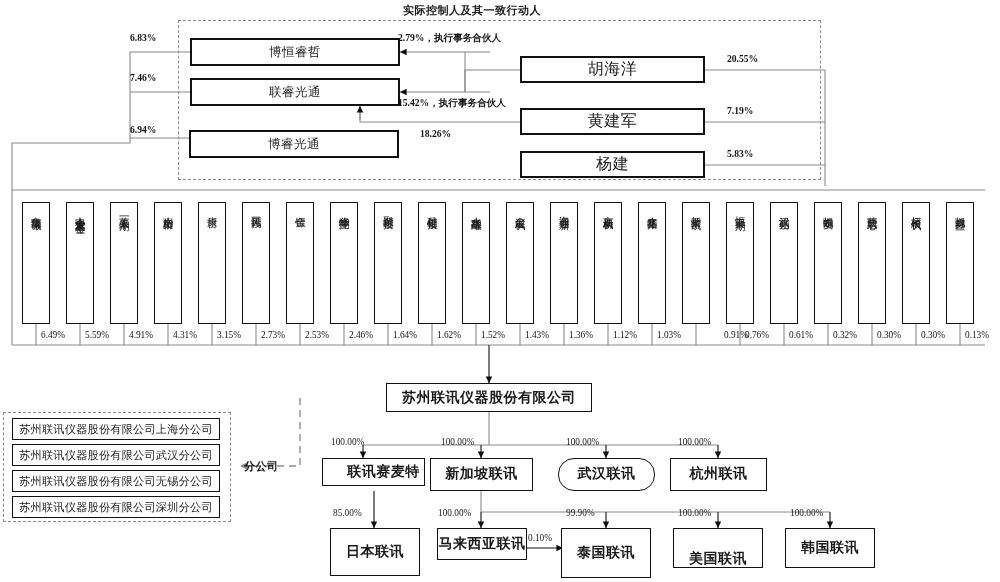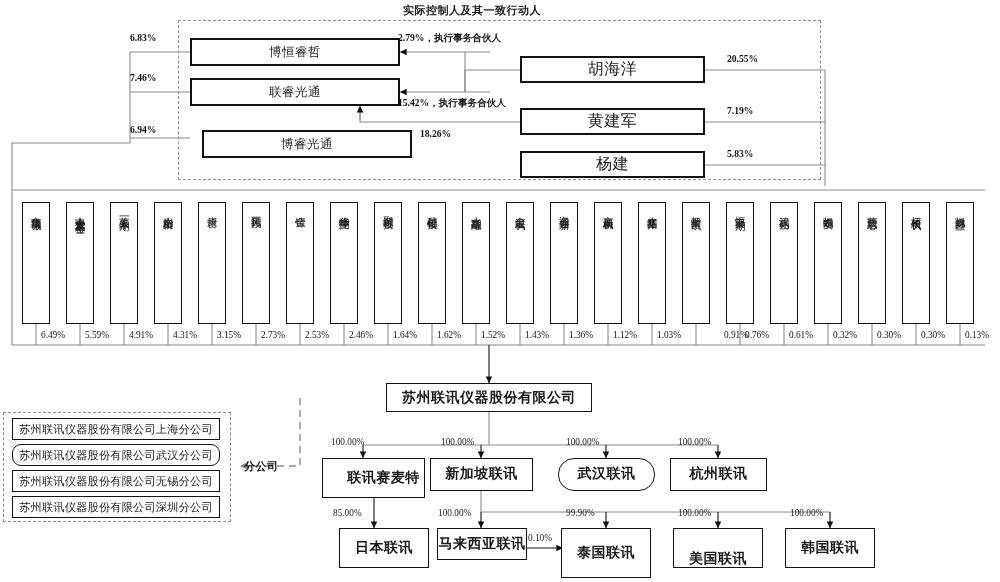--- a/index.html
+++ b/index.html
@@ -207,21 +207,21 @@
 
   <div class="dashgroup" style="left:178px; top:20px; width:643px; height:160px;"></div>
   <div class="label-bold" style="left:403px; top:3px;">实际控制人及其一致行动人</div>
 
   <div class="box heavy top-entity" style="left:190px; top:38px; width:210px; height:28px;">
     <span>博恒睿哲</span>
   </div>
   <div class="box heavy top-entity" style="left:190px; top:78px; width:210px; height:28px;">
     <span>联睿光通</span>
   </div>
-  <div class="box heavy top-entity" style="left:202px; top:130px; width:210px; height:28px;">
+  <div class="box heavy top-entity" style="left:189px; top:130px; width:210px; height:28px;">
     <span>博睿光通</span>
   </div>
 
   <div class="pct pct-top" style="left:130px; top:32px;">6.83%</div>
   <div class="pct pct-top" style="left:130px; top:72px;">7.46%</div>
   <div class="pct pct-top" style="left:130px; top:124px;">6.94%</div>
 
   <div class="pct pct-top" style="left:398px; top:32px;">2.79%，执行事务合伙人</div>
   <div class="pct pct-top" style="left:398px; top:97px;">15.42%，执行事务合伙人</div>
   <div class="pct pct-top" style="left:420px; top:128px;">18.26%</div>
@@ -334,49 +334,49 @@
   <div class="box main-co" style="left:386px; top:383px; width:206px; height:29px;">
     <span>苏州联讯仪器股份有限公司</span>
   </div>
 
   <div class="dashgroup" style="left:3px; top:412px; width:228px; height:110px;"></div>
   <div class="label-bold" style="left:244px; top:459px;">分公司</div>
 
   <div class="box branch" style="left:12px; top:418px; width:208px; height:22px;">
     <span>苏州联讯仪器股份有限公司上海分公司</span>
   </div>
-  <div class="box branch" style="left:12px; top:444px; width:208px; height:22px;border-radius:9px;">
+  <div class="box branch" style="left:12px; top:444px; width:208px; height:22px;">
     <span>苏州联讯仪器股份有限公司武汉分公司</span>
   </div>
   <div class="box branch" style="left:12px; top:470px; width:208px; height:22px;">
     <span>苏州联讯仪器股份有限公司无锡分公司</span>
   </div>
   <div class="box branch" style="left:12px; top:496px; width:208px; height:22px;">
     <span>苏州联讯仪器股份有限公司深圳分公司</span>
   </div>
 
-  <div class="box sub" style="left:322px; top:458px; width:103px; height:40px;padding-left:20px;">
+  <div class="box sub" style="left:322px; top:458px; width:103px; height:28px;padding-left:20px;">
     <span>联讯赛麦特</span>
   </div>
   <div class="box sub" style="left:430px; top:458px; width:103px; height:33px;">
     <span>新加坡联讯</span>
   </div>
   <div class="box sub" style="left:558px; top:458px; width:97px; height:33px;border-radius:16px;">
     <span>武汉联讯</span>
   </div>
   <div class="box sub" style="left:670px; top:458px; width:97px; height:33px;">
     <span>杭州联讯</span>
   </div>
 
   <div class="pct-sub" style="left:331px; top:437px;">100.00%</div>
   <div class="pct-sub" style="left:441px; top:437px;">100.00%</div>
   <div class="pct-sub" style="left:566px; top:437px;">100.00%</div>
   <div class="pct-sub" style="left:678px; top:437px;">100.00%</div>
 
-  <div class="box sub" style="left:339px; top:528px; width:90px; height:40px;font-family:Liberation Mono, monospace;">
+  <div class="box sub" style="left:330px; top:528px; width:90px; height:48px;font-family:Liberation Mono, monospace;">
     <span>日本联讯</span>
   </div>
   <div class="box sub" style="left:437px; top:528px; width:90px; height:32px;">
     <span>马来西亚联讯</span>
   </div>
   <div class="box sub" style="left:561px; top:528px; width:90px; height:50px;">
     <span>泰国联讯</span>
   </div>
   <div class="box sub" style="left:673px; top:528px; width:90px; height:40px;align-items:flex-end;">
     <span>美国联讯</span>

